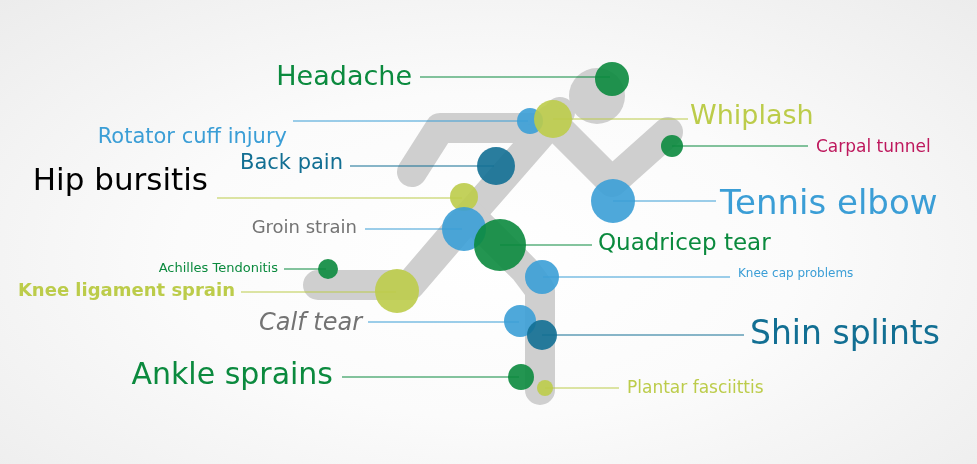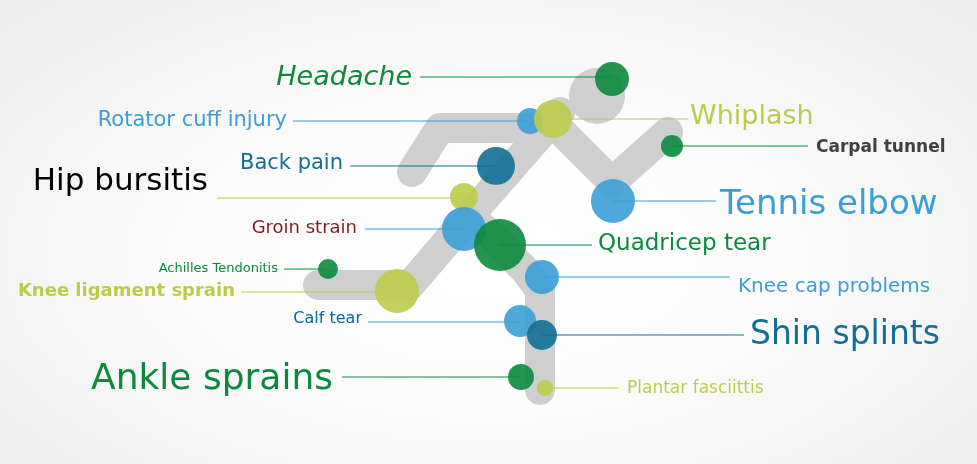--- a/index.html
+++ b/index.html
@@ -62,29 +62,29 @@
       <circle cx="542" cy="277" r="17" fill="#3b9ed6" fill-opacity="0.9"></circle>
       <circle cx="397" cy="291" r="22" fill="#bccc4a" fill-opacity="0.9"></circle>
       <circle cx="520" cy="321" r="16" fill="#3b9ed6" fill-opacity="0.9"></circle>
       <circle cx="542" cy="335" r="15" fill="#126f93" fill-opacity="0.9"></circle>
       <circle cx="521" cy="377" r="13" fill="#0b8a3e" fill-opacity="0.9"></circle>
       <circle cx="545" cy="388" r="8" fill="#bccc4a" fill-opacity="0.9"></circle>
     </g>
 </svg>
 
 <div id="labels">
-    <div class="label" style="color: rgb(11, 138, 62); font-size: 27px; top: 62.15px; right: 565px; font-style: italic;">Headache</div>
-    <div class="label" style="color: rgb(59, 158, 214); font-size: 21px; top: 109px; right: 690px;">Rotator cuff injury</div>
+    <div class="label" style="color: rgb(11, 138, 62); font-size: 27px; top: 62.15px; right: 565px;">Headache</div>
+    <div class="label" style="color: rgb(59, 158, 214); font-size: 21px; top: 126px; right: 690px;">Rotator cuff injury</div>
     <div class="label" style="color: rgb(188, 204, 74); font-size: 27px; top: 101.15px; left: 690px;">Whiplash</div>
-    <div class="label" style="color: #404040; font-size: 17px; top: 137.65px; left: 816px; font-weight: bold;">Carpal tunnel</div>
+    <div class="label" style="color: #be185d; font-size: 17px; top: 137.65px; left: 816px;">Carpal tunnel</div>
     <div class="label" style="color: rgb(18, 111, 147); font-size: 21px; top: 152.45px; right: 634px;">Back pain</div>
     <div class="label" style="color: #000000; font-size: 31px; top: 164px; right: 769px;">Hip bursitis</div>
     <div class="label" style="color: rgb(59, 158, 214); font-size: 34px; top: 185.05px; left: 720px;">Tennis elbow</div>
-    <div class="label" style="color: #7f1d1d; font-size: 18px; top: 218.1px; right: 620px;">Groin strain</div>
+    <div class="label" style="color: #737373; font-size: 18px; top: 218.1px; right: 620px;">Groin strain</div>
     <div class="label" style="color: rgb(11, 138, 62); font-size: 23px; top: 231.35px; left: 598px;">Quadricep tear</div>
     <div class="label" style="color: rgb(11, 138, 62); font-size: 13px; top: 260.85px; right: 699px; text-align: right;">Achilles Tendonitis</div>
-    <div class="label" style="color: rgb(59, 158, 214); font-size: 20px; top: 266.75px; left: 738px; margin-top: 8px;">Knee cap problems</div>
+    <div class="label" style="color: rgb(59, 158, 214); font-size: 12px; top: 266.75px; left: 738px;">Knee cap problems</div>
     <div class="label" style="color: rgb(188, 204, 74); font-size: 18px; top: 281.1px; right: 742px; font-weight: bold;">Knee ligament sprain</div>
-    <div class="label" style="color: #0369a1; font-size: 16px; top: 310px; right: 615px;">Calf tear</div>
+    <div class="label" style="color: #737373; font-size: 24px; top: 310px; right: 615px; font-style: italic;">Calf tear</div>
     <div class="label" style="color: rgb(18, 111, 147); font-size: 33px; top: 315.85px; left: 750px;">Shin splints</div>
-    <div class="label" style="color: rgb(11, 138, 62); font-size: 36px; top: 358.85px; right: 644px;">Ankle sprains</div>
+    <div class="label" style="color: rgb(11, 138, 62); font-size: 30px; top: 358.85px; right: 644px;">Ankle sprains</div>
     <div class="label" style="color: rgb(188, 204, 74); font-size: 17px; top: 378.65px; left: 627px;">Plantar fasciittis</div>
   </div>
 
 </body></html>

